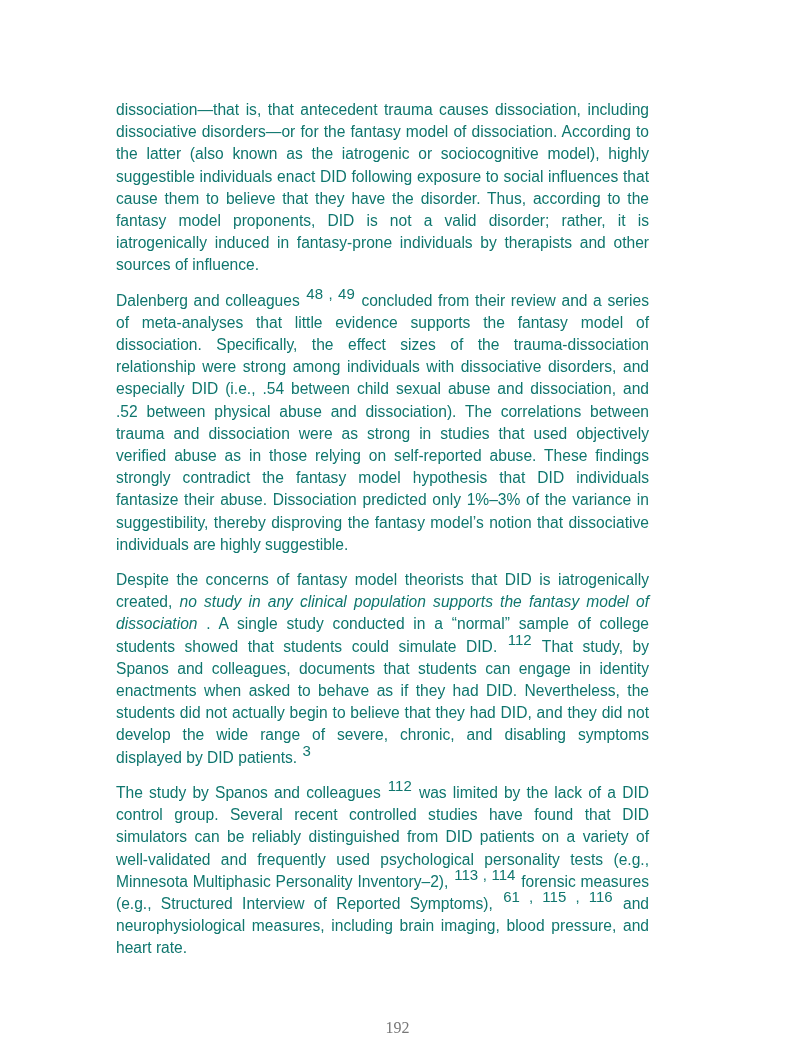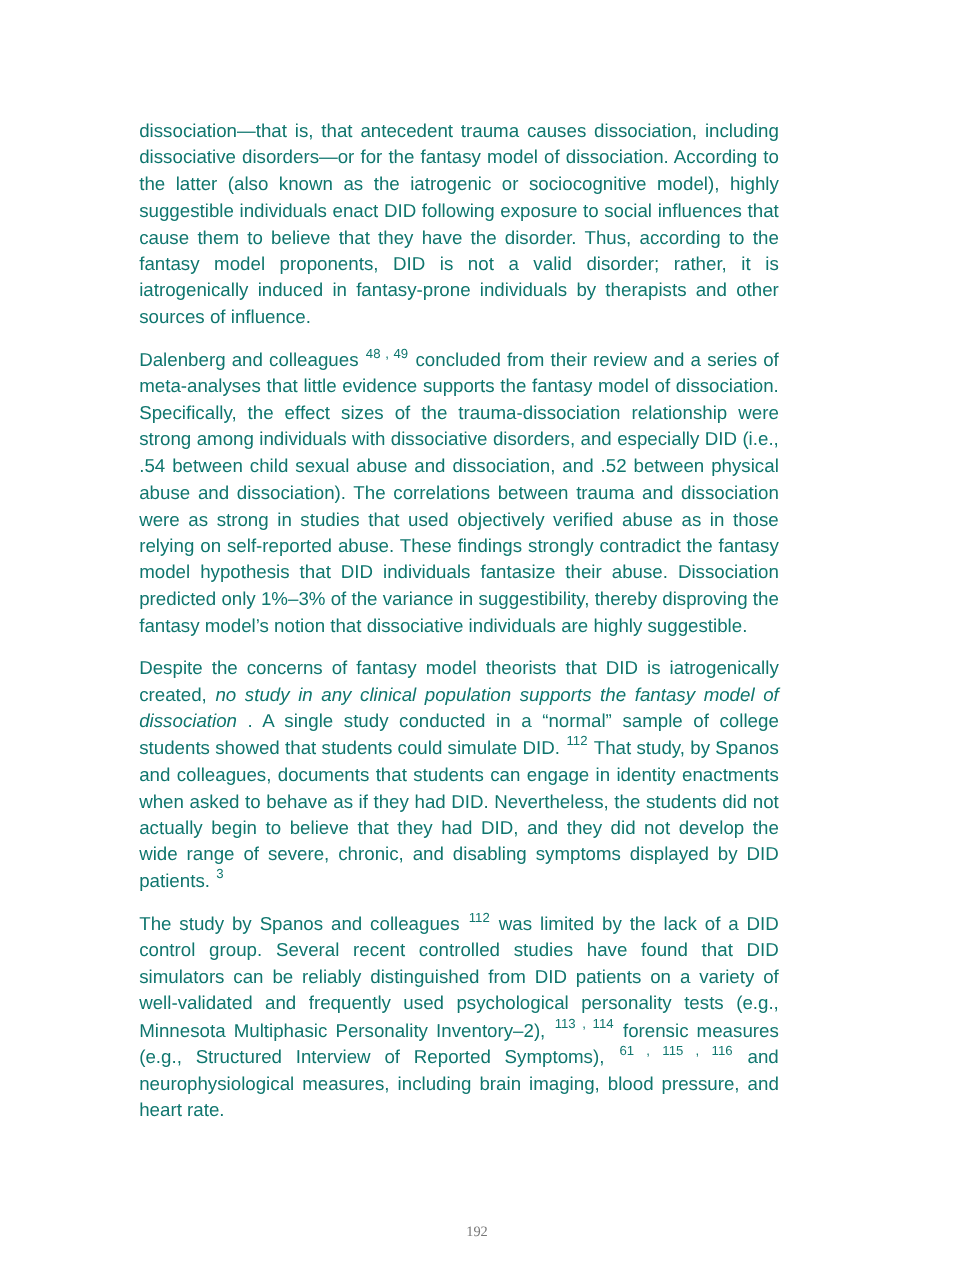--- a/index.html
+++ b/index.html
@@ -4,25 +4,25 @@
 <style>
   html, body { margin: 0; padding: 0; background: #ffffff; }
   body { width: 795px; height: 1063px; position: relative; overflow: hidden; }
   .page {
     position: absolute; left: 116px; top: 99px; width: 533px;
     font-family: Liberation Sans, sans-serif;
     font-size: 15.6px; line-height: 22.2px; color: #0f766e;
   }
   .para { margin: 0 0 13px 0; text-align: justify; }
   .para:nth-child(1) { margin-bottom: 13px; }
-  sup { font-size: 11px; line-height: 0; vertical-align: 7px; margin: 0 1px; }
+  sup { font-size: 15px; line-height: 0; vertical-align: 7px; margin: 0 1px; }
   .em { font-style: italic; }
   .page-number {
     position: absolute; left: 0; width: 795px; top: 1019px; text-align: center;
-    font-family: "Liberation Serif", "DejaVu Serif", serif; font-size: 12px; color: #777777;
+    font-family: "Liberation Serif", "DejaVu Serif", serif; font-size: 16px; color: #777777;
   }
 </style>
 </head>
 <body>
 
 <div class="page">
   <p class="para">
     <span>dissociation—that is, that antecedent trauma causes dissociation, including dissociative disorders—or for the fantasy model of dissociation. According to the latter (also known as the iatrogenic or sociocognitive model), highly suggestible individuals enact DID following exposure to social influences that cause them to believe that they have the disorder. Thus, according to the fantasy model proponents, DID is not a valid disorder; rather, it is iatrogenically induced in fantasy-prone individuals by therapists and other sources of influence.</span>
   </p>
 

